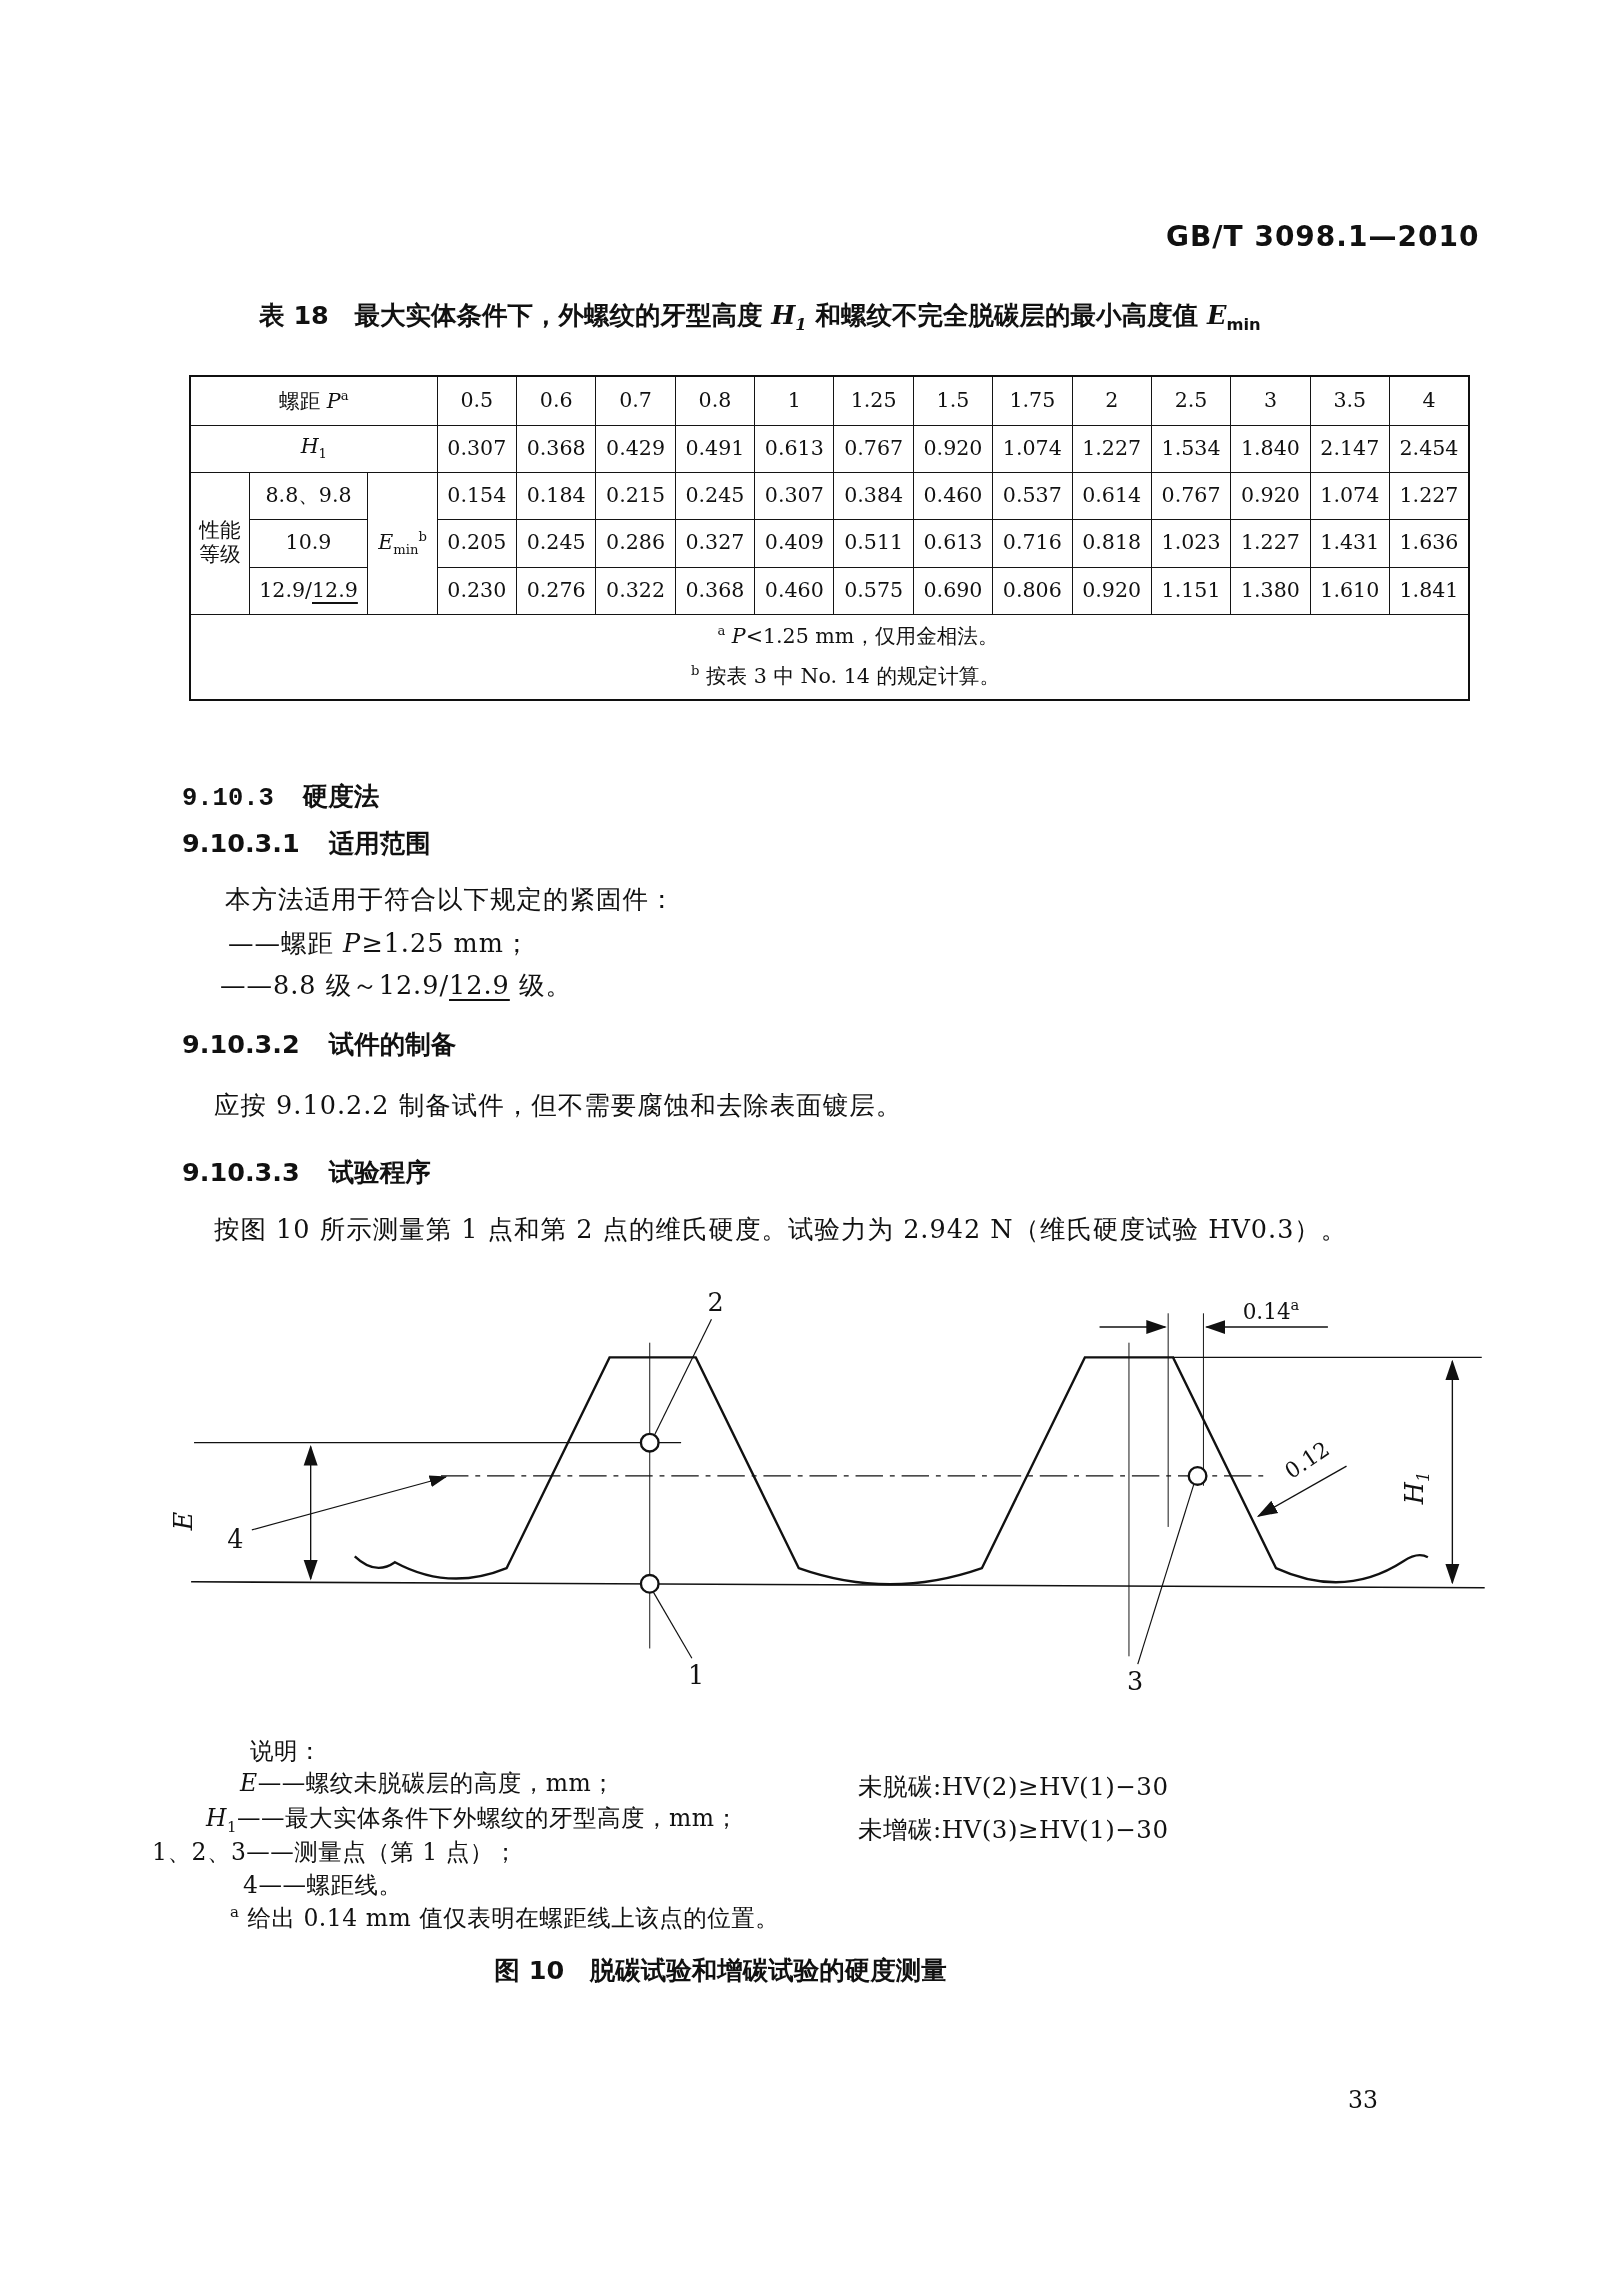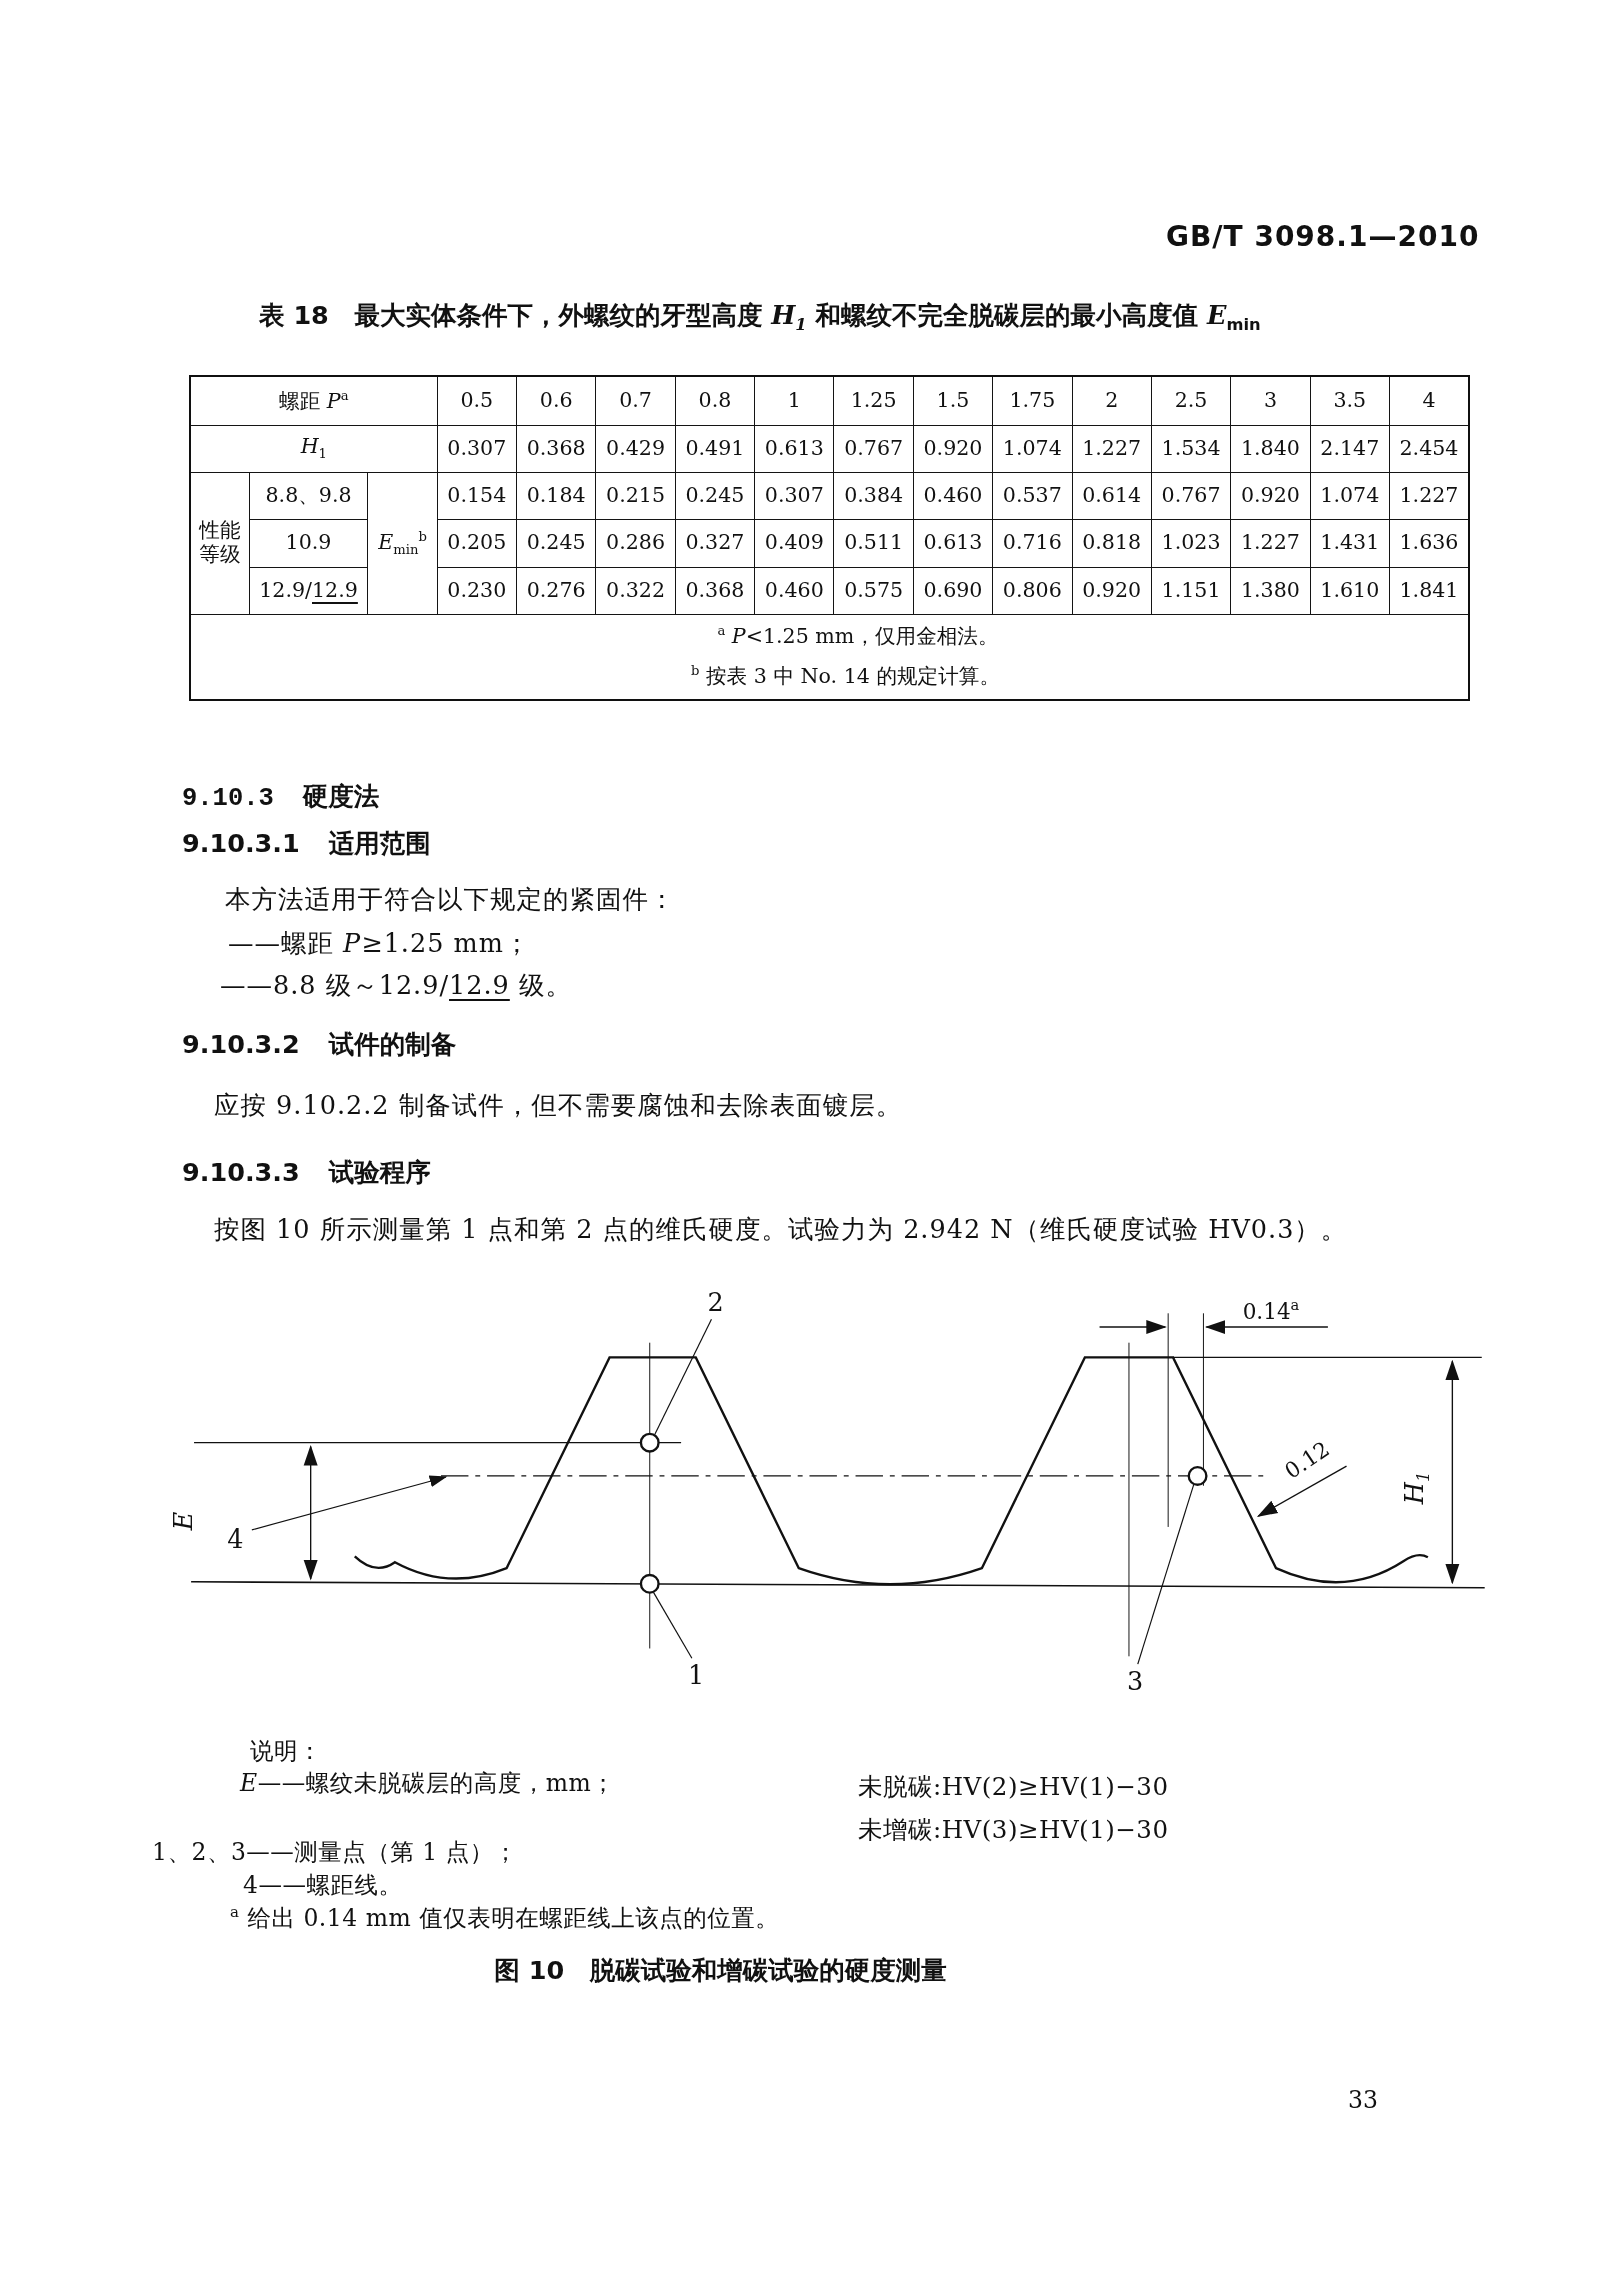--- a/index.html
+++ b/index.html
@@ -214,20 +214,23 @@
     <line x1="1068" y1="215" x2="1011" y2="398" stroke="#111" stroke-width="1.2"></line>
     <text x="1000" y="424" font-size="26">3</text>
     <line x1="107" y1="261" x2="305" y2="207" stroke="#111" stroke-width="1.2" marker-end="url(#ar)"></line>
     <text x="82" y="280" font-size="26">4</text>
   </svg>
 
   <div class="abs legend" style="left:250px;top:1735px;">说明：</div>
   <div class="abs legend" style="left:240px;top:1767px;">
     <i class="sym">E</i><span>——螺纹未脱碳层的高度，mm；</span>
   </div>
+  <div class="abs legend" style="left:206px;top:1802px;">
+    <i class="sym">H</i><sub>1</sub><span>——最大实体条件下外螺纹的牙型高度，mm；</span>
+  </div>
   <div class="abs legend" style="left:152px;top:1836px;">
     <span>1、2、3</span><span>——测量点（第 1 点）；</span>
   </div>
   <div class="abs legend" style="left:243px;top:1869px;">
     <span>4</span><span>——螺距线。</span>
   </div>
   <div class="abs legend" style="left:230px;top:1902px;">
     <sup>a</sup> <span>给出 0.14 mm 值仅表明在螺距线上该点的位置。</span>
   </div>
 

